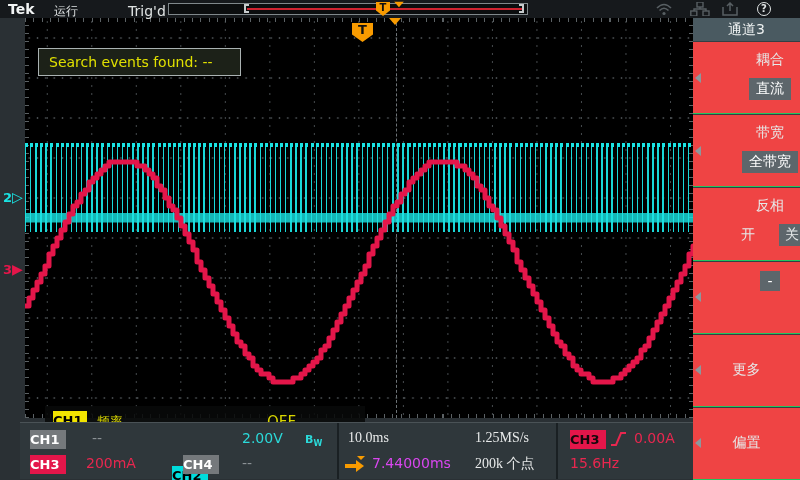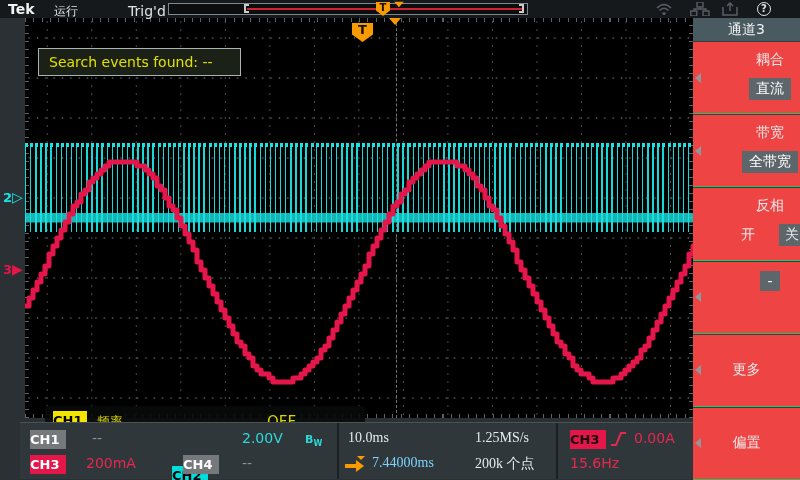--- a/index.html
+++ b/index.html
@@ -92,21 +92,21 @@
   .ch-badge { display:inline-block; min-width:36px; height:19px; line-height:19px; 
     font-size:13px; font-weight:bold; }
   .badge-gray { background:#75797c; color:#fff; }
   .badge-cyan { background:#00dcdc; color:#000; }
   .badge-red { background:#e4164a; color:#fff; }
   .badge-yellow { background:#f2e400; color:#000; min-width:34px; }
   .badge-red-dark { background:#e4164a; color:#16080c; }
   .bp-item { position:absolute; font-size:14px; }
   .row1 { top:7px; } .row2 { top:32px; }
   .val-gray { color:#8b9195; } .val-cyan { color:#2bd9d9; } .val-red { color:#e8274f; }
-  .val-white { color:#e8eaea;font-family:Liberation Serif, serif; } .val-orange { color:#7dd3fc;font-family:Liberation Serif, serif; }
+  .val-white { color:#e8eaea;font-family:Liberation Serif, serif; } .val-orange { color:#d946ef; }
   .bw-tag { color:#2bd9d9; font-size:11px; font-weight:bold; }
   .bw-tag sub { font-size:8px; }
   
   #delay-arrow { position:absolute; left:325px; top:37px; width:22px; height:12px; }
   #delay-arrow .stem { position:absolute; left:0; top:4px; width:12px; height:4px; background:#f99b00; }
   #delay-arrow .head { position:absolute; left:11px; top:0; width:0; height:0;
     border-top:6px solid transparent; border-bottom:6px solid transparent; border-left:8px solid #f99b00; }
   #delay-arrow .mini { position:absolute; left:12px; top:-4px; width:0; height:0;
     border-left:4px solid transparent; border-right:4px solid transparent; border-top:4px solid #f99b00; }
 </style>

